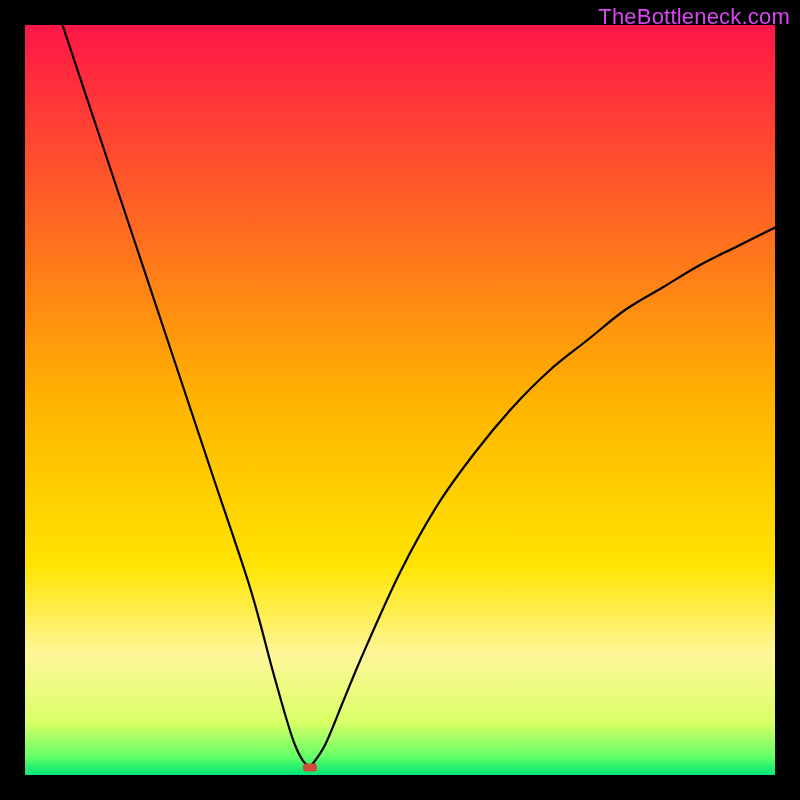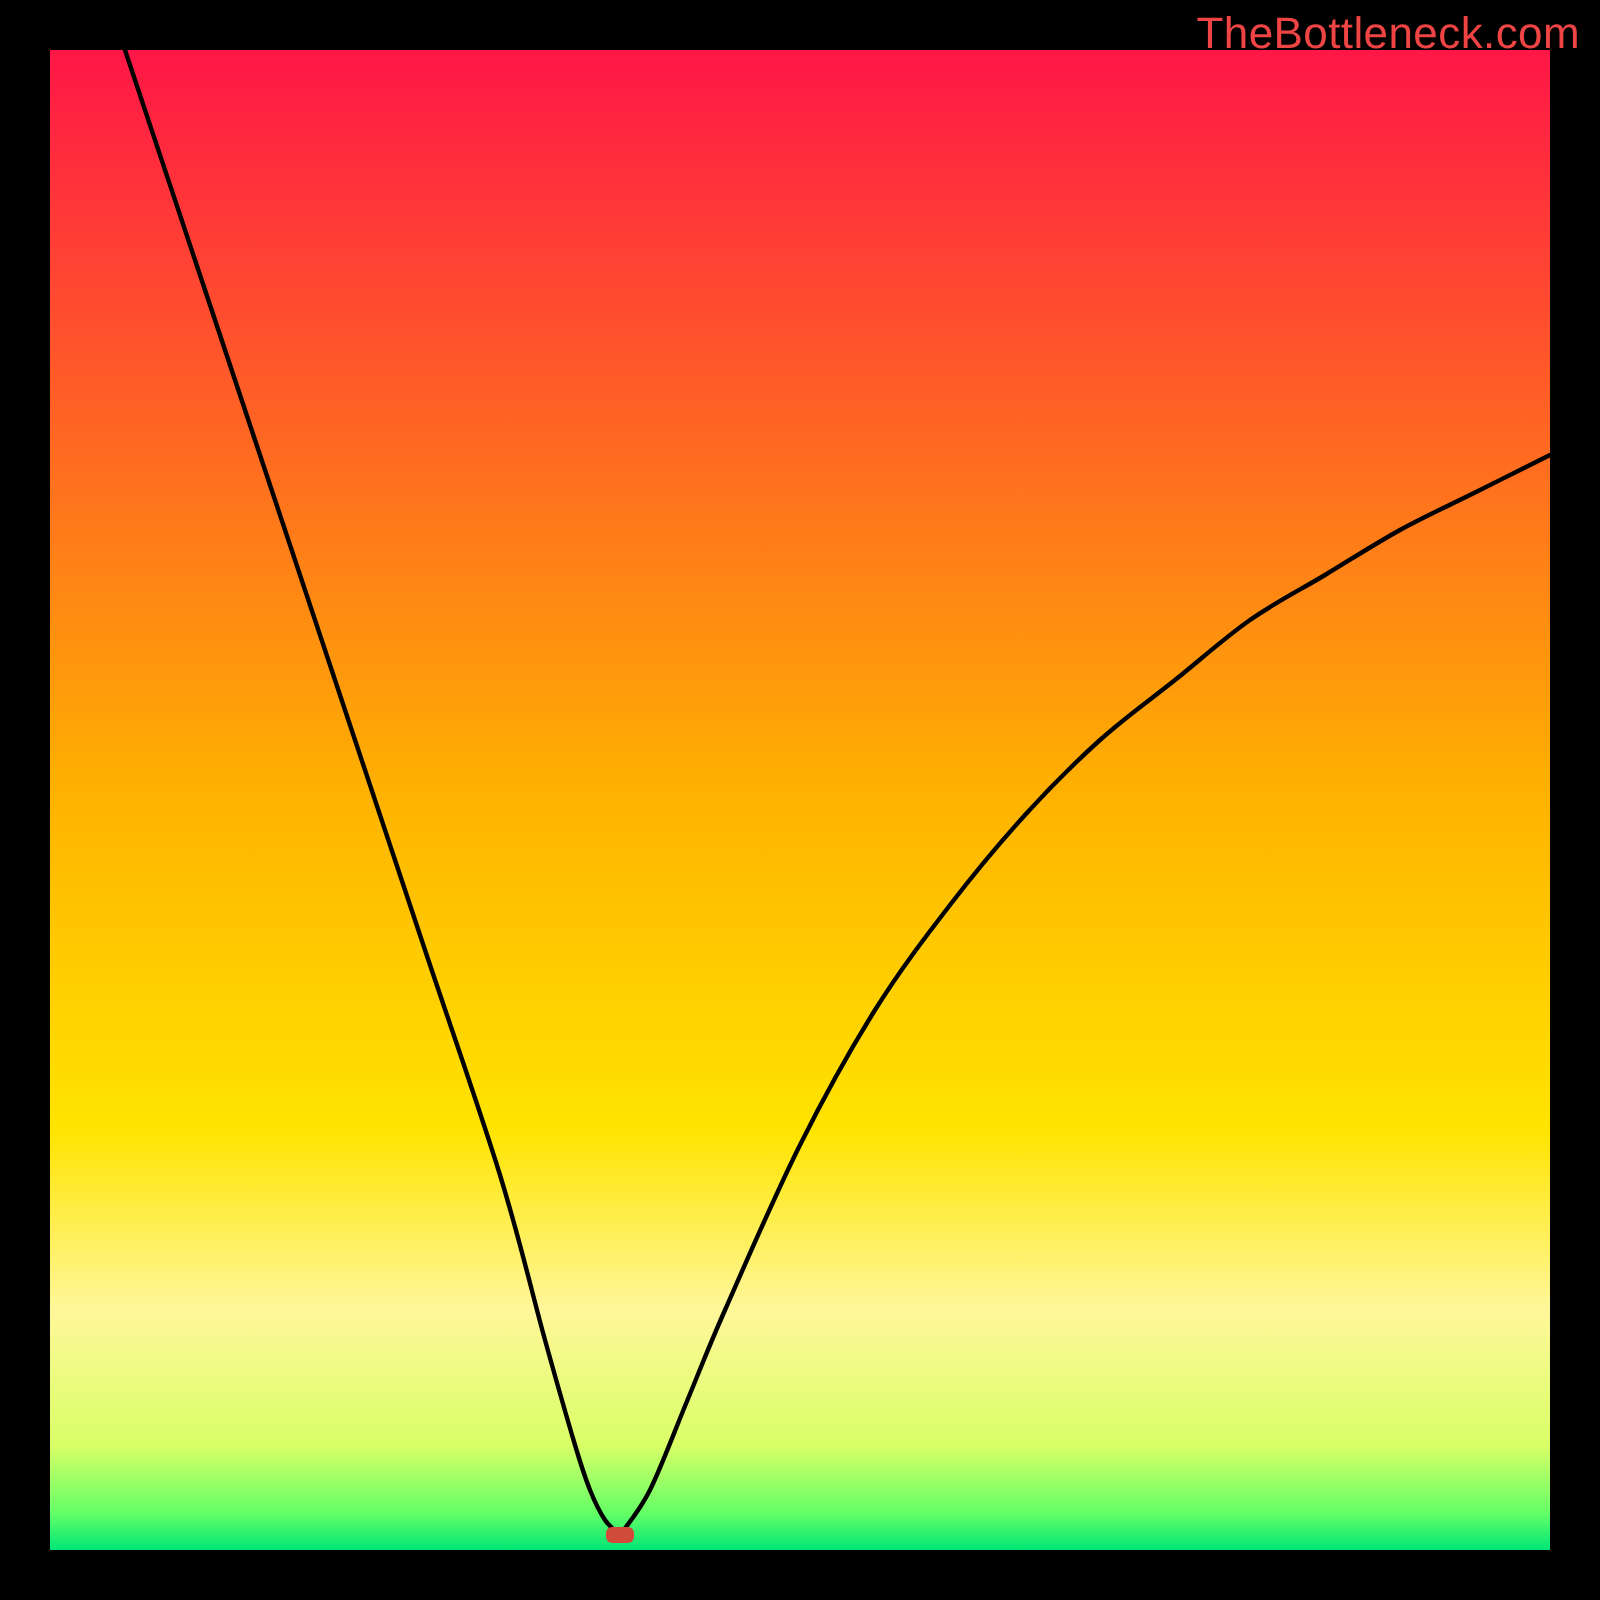--- a/index.html
+++ b/index.html
@@ -22,21 +22,21 @@
     left: 25px;
     top: 25px;
     width: 750px;
     height: 750px;
     
   }
   .watermark {
     position: absolute;
     top: 4px;
     right: 10px;
-    color: #ef4444;
+    color: #d946ef;
     font-size: 22px;
     font-weight: 500;
     letter-spacing: 0.2px;
     user-select: none;
   }
   svg { display: block; }
 </style>
 </head>
 <body>
 

